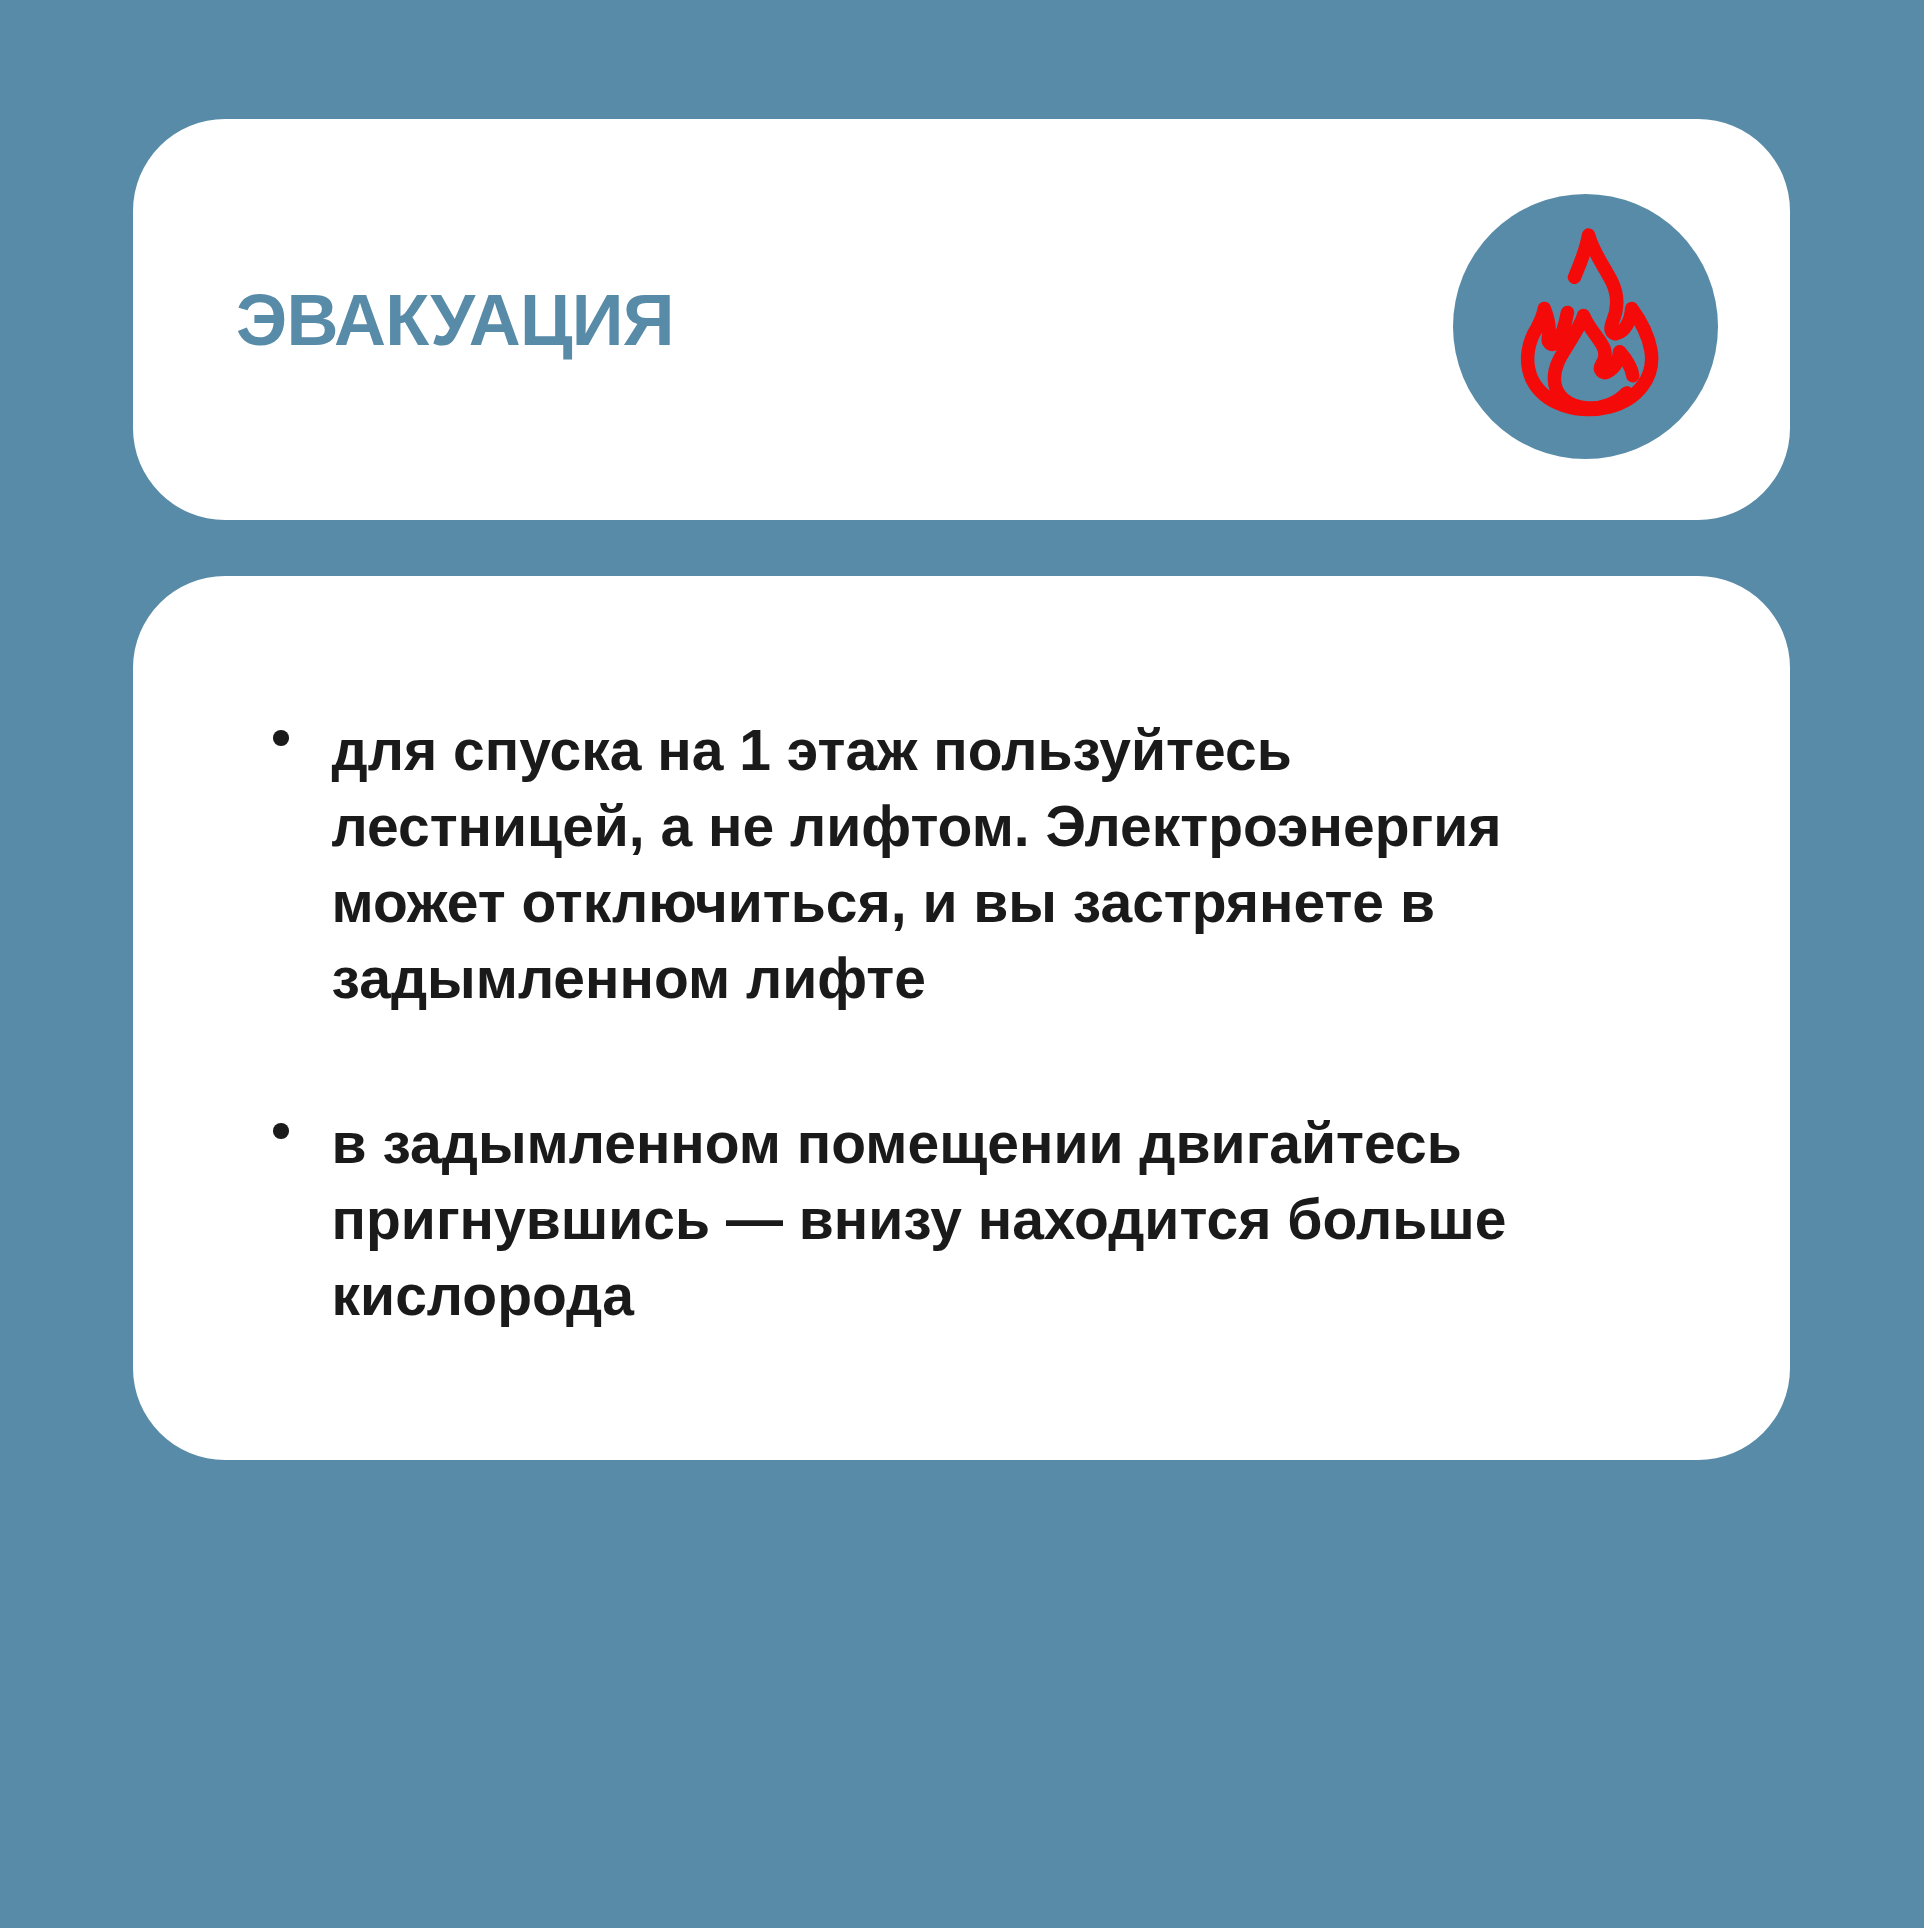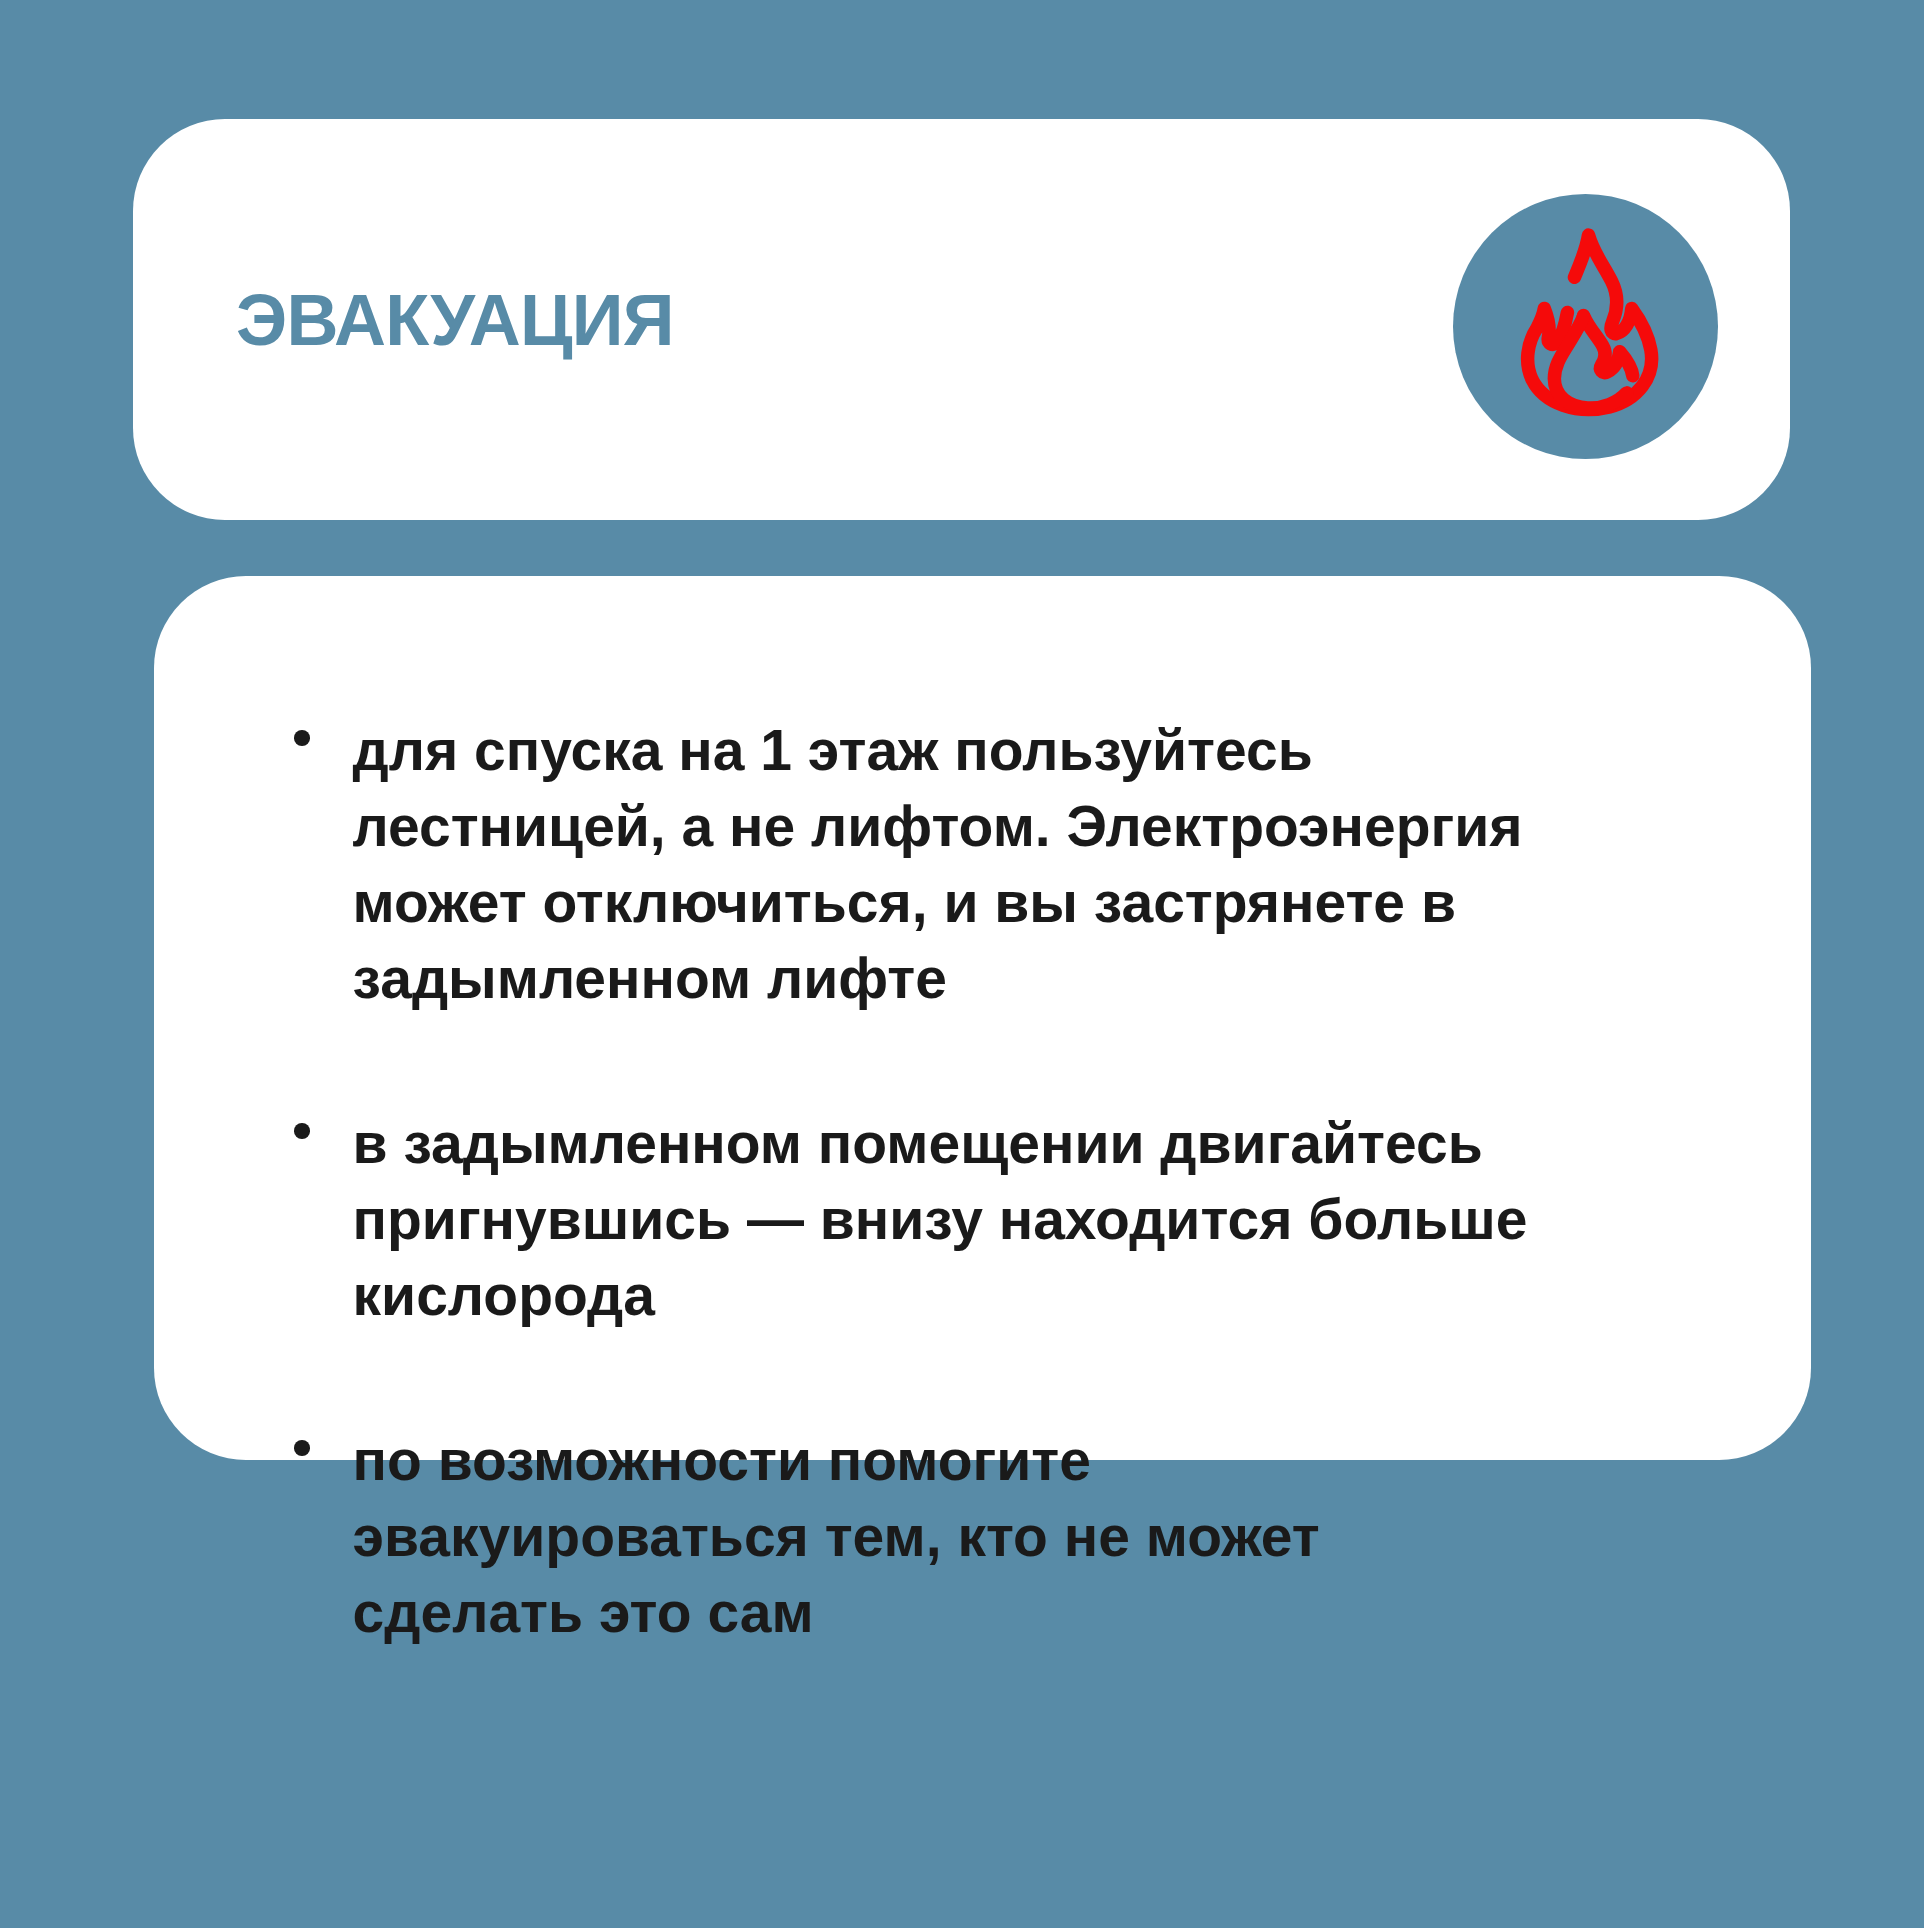--- a/index.html
+++ b/index.html
@@ -53,21 +53,20 @@
     stroke: var(--flame, #F50A0A);
     stroke-width: 6.7;
     stroke-linecap: round;
     stroke-linejoin: round;
   }
 
   .body-card {
     top: 576px;
     height: 884px;
     padding: 136px 90px 0 140px;
-    margin-left: 21px;
   }
   .bullet-list { list-style: none; }
   .bullet-item {
     display: flex;
     align-items: flex-start;
     margin-bottom: 89px;
   }
   .bullet-dot {
     flex: 0 0 auto;
     width: 15.6px;
@@ -131,23 +130,17 @@
 лестницей, а не лифтом. Электроэнергия
 может отключиться, и вы застрянете в
 задымленном лифте</p>
       </li>
       <li class="bullet-item">
         <span class="bullet-dot"></span>
         <p class="bullet-text">в задымленном помещении двигайтесь
 пригнувшись — внизу находится больше
 кислорода</p>
       </li>
-      <li class="bullet-item">
-        <span class="bullet-dot"></span>
-        <p class="bullet-text">по возможности помогите
-эвакуироваться тем, кто не может
-сделать это сам</p>
-      </li>
     </ul>
   </section>
 
 </div>
 
 
 </body></html>

